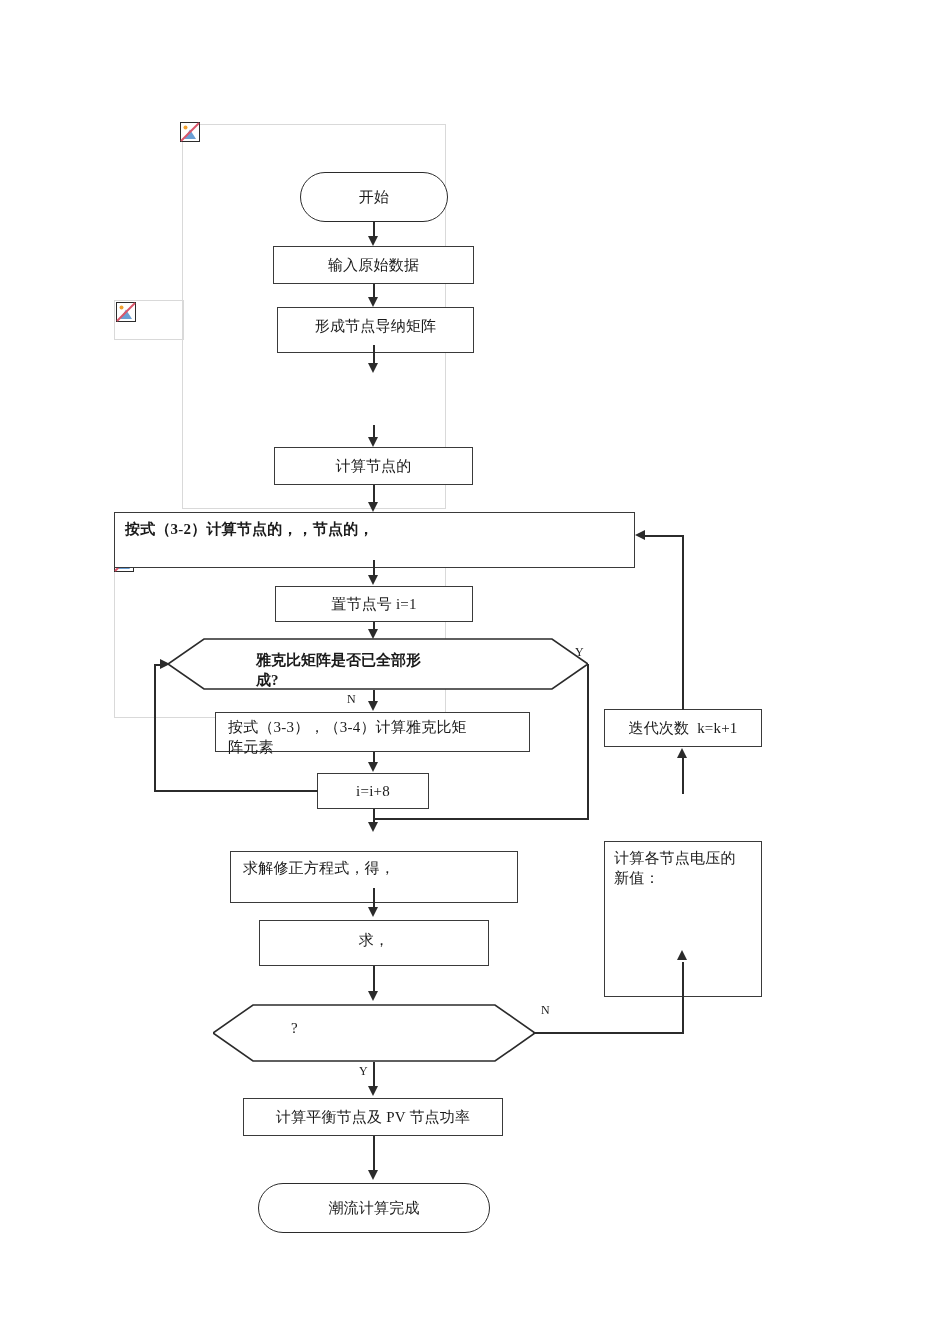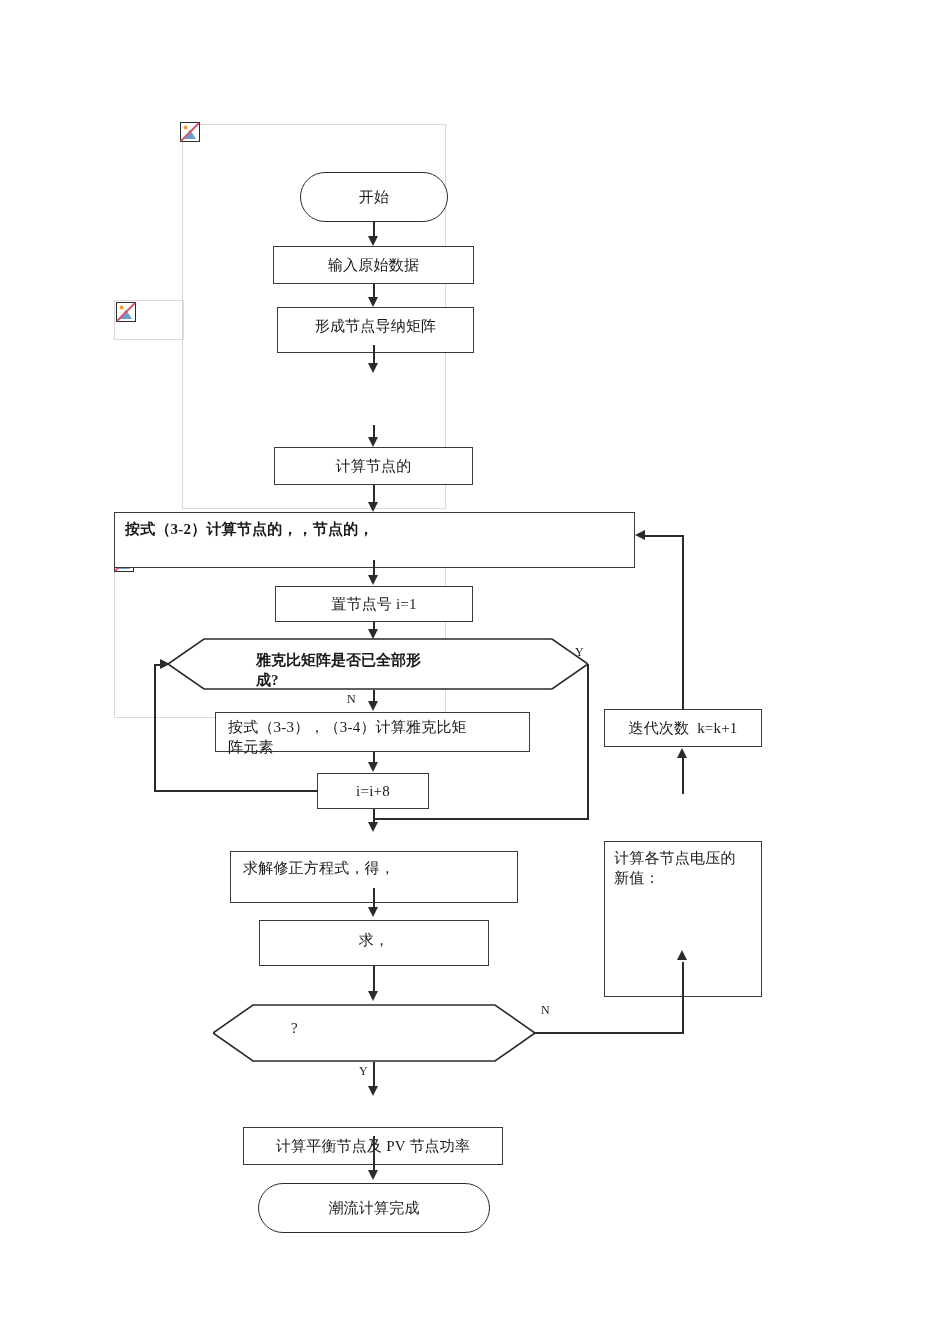--- a/index.html
+++ b/index.html
@@ -129,21 +129,21 @@
     <div class="lbl txt" style="top:9px;">求，</div>
   </div>
 
   <div class="hexwrap" style="left:213px;top:1004px;width:322px;height:58px;">
     <svg width="322" height="58" viewBox="0 0 322 58">
       <polygon points="0,29 40,1 282,1 322,29 282,57 40,57" fill="#ffffff" stroke="#2b2b2b" stroke-width="1.6"></polygon>
     </svg>
     <div class="hextext" style="left:78px;top:14px;width:200px;">?</div>
   </div>
 
-  <div class="node center" style="left:243px;top:1098px;width:260px;height:38px;margin-top:29px;">
+  <div class="node center" style="left:243px;top:1098px;width:260px;height:38px;">
     <div class="lbl txt" style="top:8px;">计算平衡节点及 PV 节点功率</div>
   </div>
 
   <div class="node terminal center" style="left:258px;top:1183px;width:232px;height:50px;">
     <div class="lbl txt" style="top:14px;">潮流计算完成</div>
   </div>
 
   <div class="node center" style="left:604px;top:709px;width:158px;height:38px;">
     <div class="lbl txt" style="top:8px;">迭代次数  k=k+1</div>
   </div>

